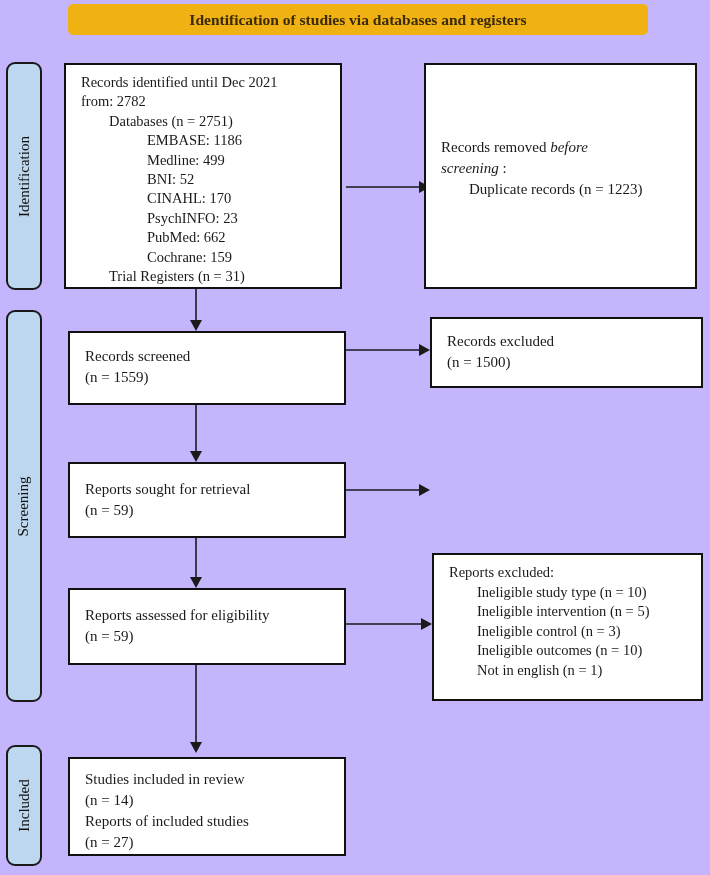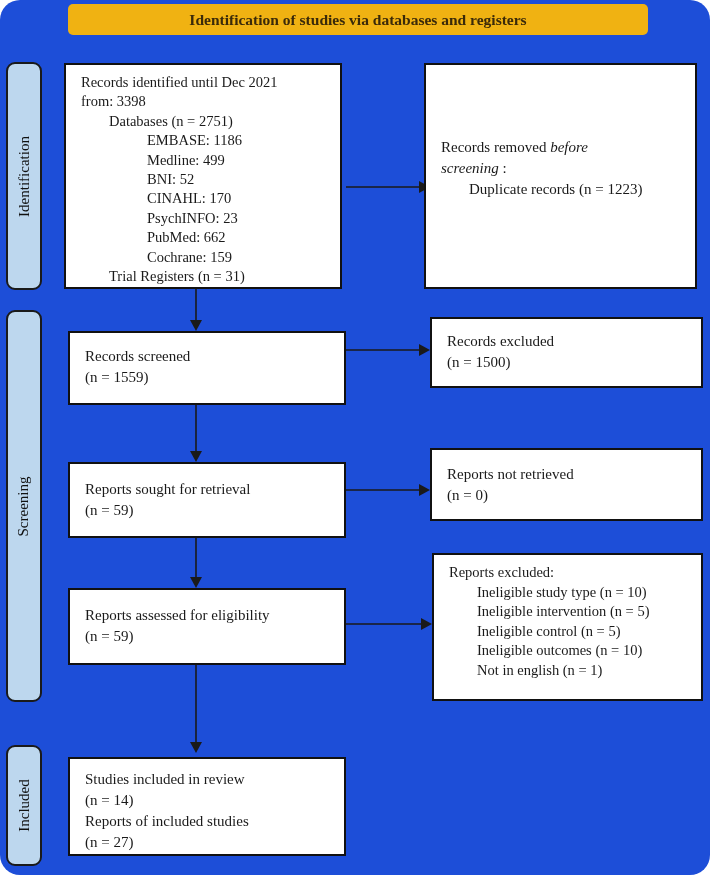--- a/index.html
+++ b/index.html
@@ -1,23 +1,22 @@
 <!DOCTYPE html>
 <html><head>
 <meta charset="utf-8">
 <style>
   html,body{margin:0;padding:0;background:#ffffff;}
   .canvas{
     position:relative;
     width:710px;height:875px;
-    background:#1d4ed8;
+    background:#c4b5fd;
     font-family:"Liberation Serif", serif;
     color:#1a1a1a;
     overflow:hidden;
-    border-radius:20px;
   }
   .arrows{position:absolute;left:0;top:0;width:710px;height:875px;pointer-events:none;}
   .banner{
     position:absolute;left:68px;top:4px;width:580px;height:31px;
     background:#F0B212;border-radius:5px;
     display:flex;align-items:center;justify-content:center;
     font-weight:bold;font-size:15.5px;color:#3A2A0A;
   }
   .stage{
     position:absolute;left:6px;width:36px;
@@ -92,21 +91,21 @@
   </div>
   <div class="stage stage-screening">
     <span class="vtext">Screening</span>
   </div>
   <div class="stage stage-included">
     <span class="vtext">Included</span>
   </div>
 
   <div class="box box-identified">
     <div class="ln i0">Records identified until Dec 2021</div>
-    <div class="ln i0">from: 3398</div>
+    <div class="ln i0">from: 2782</div>
     <div class="ln i1">Databases (n = 2751)</div>
     <div class="ln i2">EMBASE: 1186</div>
     <div class="ln i2">Medline: 499</div>
     <div class="ln i2">BNI: 52</div>
     <div class="ln i2">CINAHL: 170</div>
     <div class="ln i2">PsychINFO: 23</div>
     <div class="ln i2">PubMed: 662</div>
     <div class="ln i2">Cochrane: 159</div>
     <div class="ln i1">Trial Registers (n = 31)</div>
   </div>
@@ -125,35 +124,31 @@
   <div class="box box-records-excluded">
     <div class="ln">Records excluded</div>
     <div class="ln">(n = 1500)</div>
   </div>
 
   <div class="box box-sought">
     <div class="ln">Reports sought for retrieval</div>
     <div class="ln">(n = 59)</div>
   </div>
 
-  <div class="box box-not-retrieved">
-    <div class="ln">Reports not retrieved</div>
-    <div class="ln">(n = 0)</div>
-  </div>
 
   <div class="box box-assessed">
     <div class="ln">Reports assessed for eligibility</div>
     <div class="ln">(n = 59)</div>
   </div>
 
   <div class="box box-reports-excluded">
     <div class="ln">Reports excluded:</div>
     <div class="ln i1">Ineligible study type (n = 10)</div>
     <div class="ln i1">Ineligible intervention (n = 5)</div>
-    <div class="ln i1">Ineligible control (n = 5)</div>
+    <div class="ln i1">Ineligible control (n = 3)</div>
     <div class="ln i1">Ineligible outcomes (n = 10)</div>
     <div class="ln i1">Not in english (n = 1)</div>
   </div>
 
   <div class="box box-included">
     <div class="ln">Studies included in review</div>
     <div class="ln">(n = 14)</div>
     <div class="ln">Reports of included studies</div>
     <div class="ln">(n = 27)</div>
   </div>

